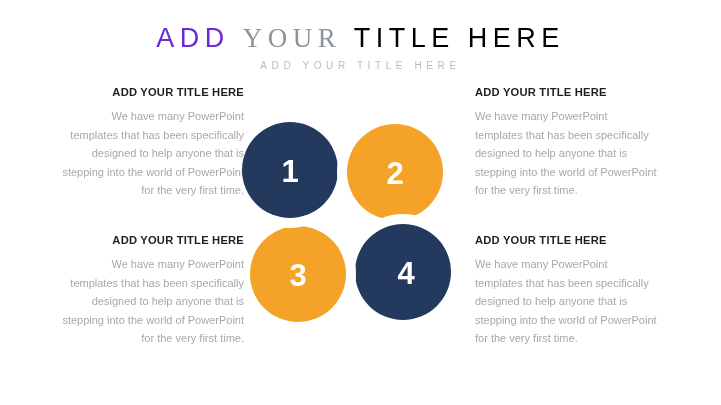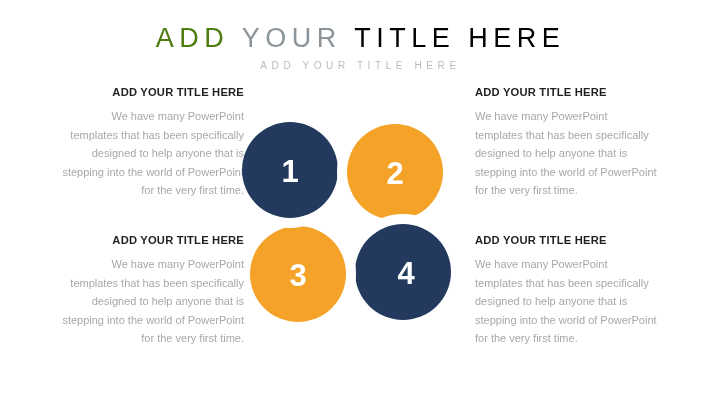--- a/index.html
+++ b/index.html
@@ -28,25 +28,26 @@
     text-align: center;
   }
   #main-title {
     font-size: 27px;
     letter-spacing: 5.5px;
     font-weight: 400;
     line-height: 1.05;
     white-space: nowrap;
   }
   #main-title .t-dark {
-    color: #4d7c0f;
+    color: #6d28d9;
     margin-top: 40px;
   }
   #main-title .t-mid {
     color: #8b9499;
+    font-family: Liberation Serif, serif;
   }
   #main-title .t-light {
     color: #000000;
   }
   #sub-title {
     margin-top: 8px;
     font-size: 10px;
     letter-spacing: 4.6px;
     color: #b9bcbe;
     font-weight: 400;

